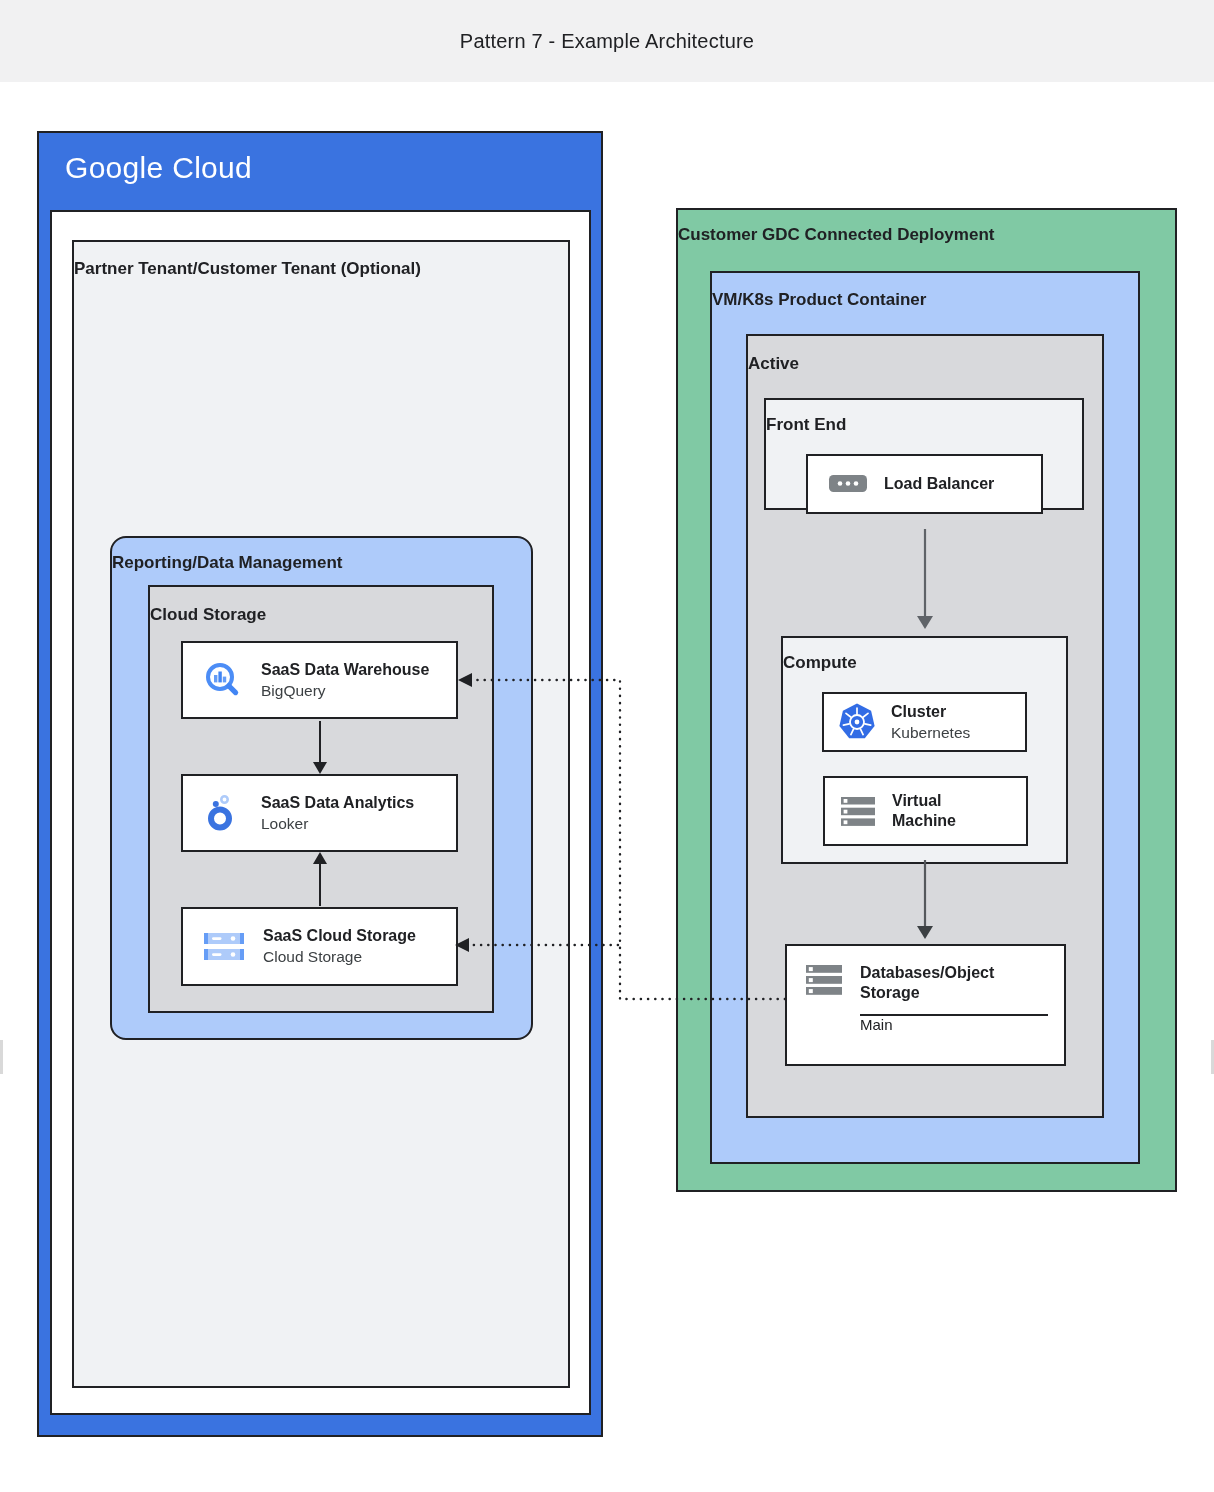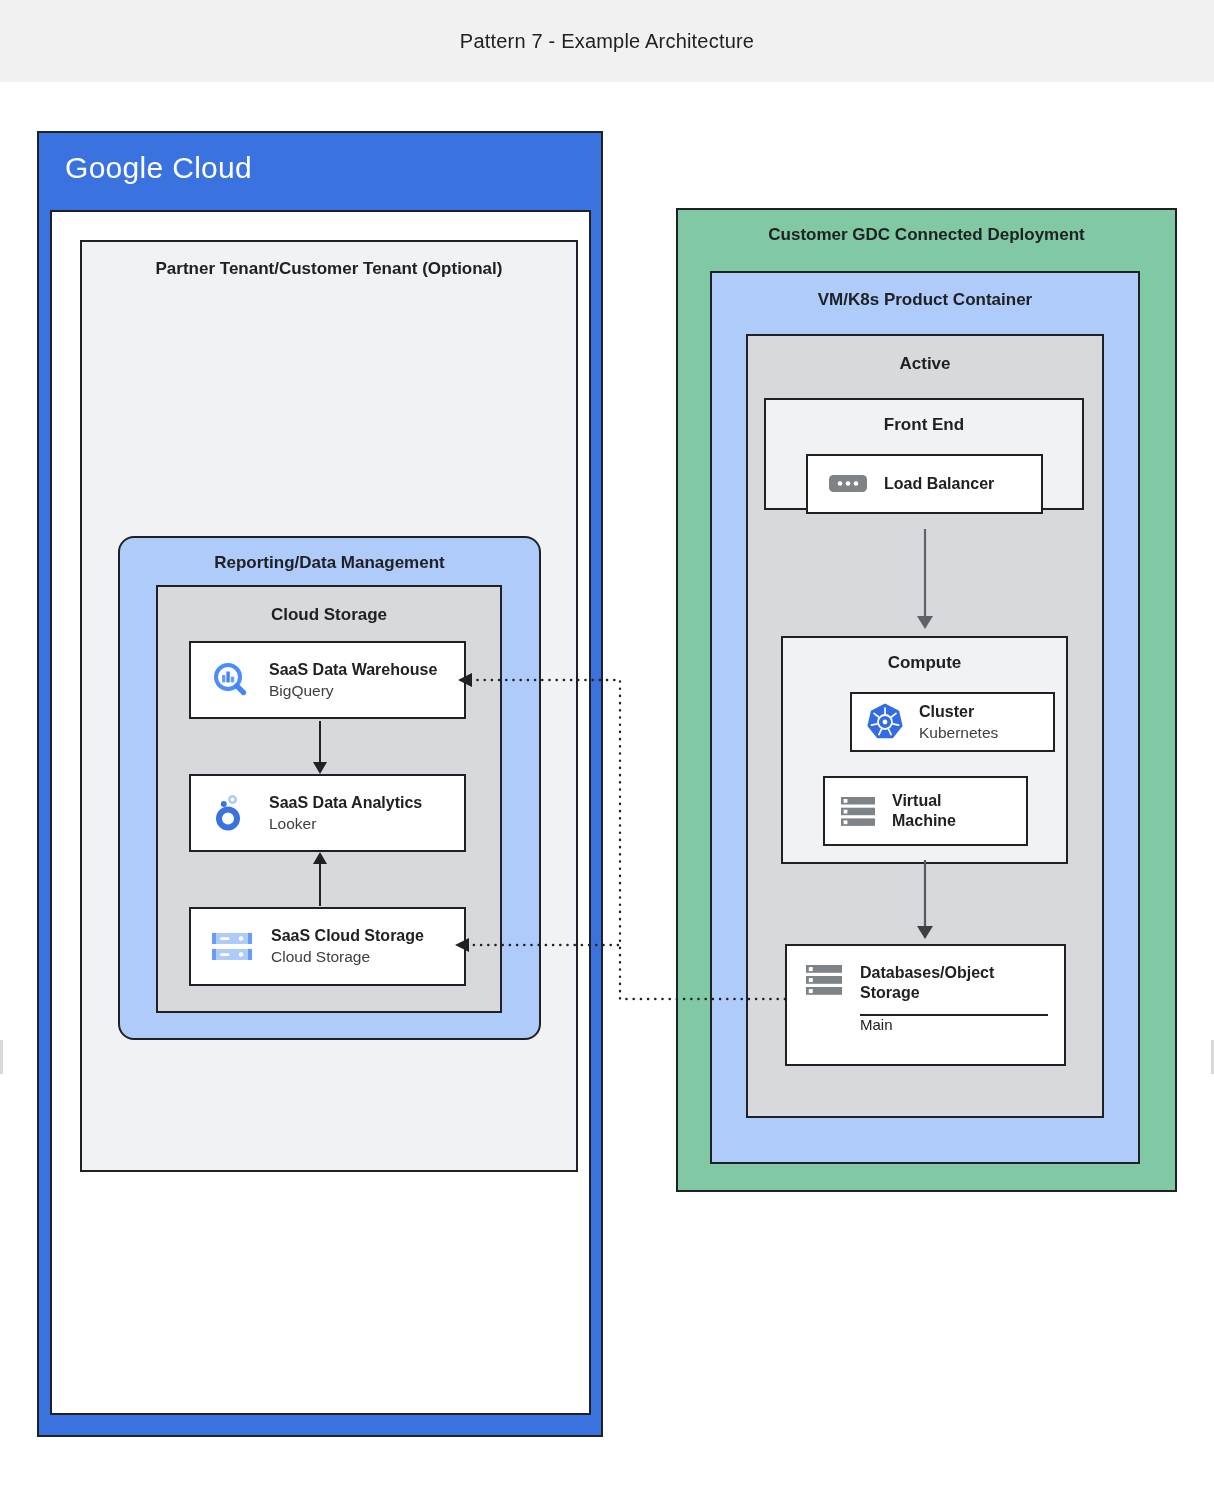--- a/index.html
+++ b/index.html
@@ -7,48 +7,48 @@
     position:relative;width:1214px;height:1492px;overflow:hidden;
     font-family:"Liberation Sans",sans-serif;color:var(--color-text,#202124);
     background:var(--color-page-bg,#ffffff);
   }
   
   .header{position:absolute;left:0;top:0;width:1214px;height:82px;
     background:var(--color-header-bg,#f1f1f2);display:flex;align-items:center;justify-content:center;}
   .header .title{font-size:20px;font-weight:normal;letter-spacing:.2px;}
 
   .panel{position:absolute;box-sizing:border-box;border:2px solid var(--color-border,#202124);}
-  .panel-label{font-weight:bold;font-size:17px;text-align:center;}
+  .panel-label{font-weight:bold;font-size:17px;}
 
   
   .gc-box{left:37px;top:131px;width:566px;height:1306px;background:var(--color-blue,#3a73e0);}
   .gc-logo{position:absolute;left:26px;top:18px;color:#fff;font-size:30px;letter-spacing:.3px;}
   .gc-inner{left:11px;top:77px;width:541px;height:1205px;background:#fff;}
-  .partner{left:28px;top:28px;width:498px;height:932px;background:var(--color-light-panel,#f0f2f4);padding-top:17px;}
+  .partner{left:20px;top:28px;width:498px;height:1148px;background:var(--color-light-panel,#f0f2f4);padding-top:17px;}
   .reporting{left:36px;top:294px;width:423px;height:504px;background:var(--color-light-blue,#aecbfa);padding-top:15px;border-radius:16px;}
   .cs-group{left:36px;top:47px;width:346px;height:428px;background:var(--color-gray-panel,#d8d9dc);padding-top:18px;}
 
   .node{position:absolute;box-sizing:border-box;background:#fff;border:2px solid var(--color-border,#202124);
     display:flex;align-items:center;}
   .node .icon{flex:0 0 auto;display:flex;align-items:center;justify-content:center;}
   .node-title{font-size:16px;font-weight:bold;line-height:1.25;display:block;}
   .node-sub{font-size:15.5px;color:var(--color-subtext,#3c4043);line-height:1.25;display:block;margin-top:1px;}
 
   .n-warehouse{left:31px;top:54px;width:277px;height:78px;padding-left:20px;gap:18px;}
   .n-analytics{left:31px;top:187px;width:277px;height:78px;padding-left:20px;gap:18px;}
   .n-storage{left:31px;top:320px;width:277px;height:79px;padding-left:18px;gap:16px;}
 
   
   .gdc-box{left:676px;top:208px;width:501px;height:984px;background:var(--color-green,#80c9a4);padding-top:15px;}
   .vmk8s{left:32px;top:61px;width:430px;height:893px;background:var(--color-light-blue,#aecbfa);padding-top:17px;}
   .active{left:34px;top:61px;width:358px;height:784px;background:var(--color-gray-panel,#d8d9dc);padding-top:18px;}
   .frontend{left:16px;top:62px;width:320px;height:112px;background:var(--color-light-panel,#f0f2f4);padding-top:15px;}
   .n-lb{left:40px;top:54px;width:237px;height:60px;padding-left:20px;gap:16px;}
   .compute{left:33px;top:300px;width:287px;height:228px;background:var(--color-light-panel,#f0f2f4);padding-top:15px;}
-  .n-cluster{left:39px;top:54px;width:205px;height:60px;padding-left:12px;gap:13px;margin-left:28px;}
+  .n-cluster{left:39px;top:54px;width:205px;height:60px;padding-left:12px;gap:13px;}
   .n-vm{left:40px;top:138px;width:205px;height:70px;padding-left:14px;gap:15px;}
   .n-vm .node-title{width:100px;}
   .n-db{left:37px;top:608px;width:281px;height:122px;align-items:flex-start;padding:17px 12px 0 17px;gap:16px;}
   .n-db .db-text{flex:1;}
   .n-db .node-title{width:190px;}
   .db-divider{border:0;border-top:2px solid var(--color-border,#202124);margin:11px 4px 0 0;}
   .db-section{font-size:15px;margin-top:9px;}
 
   .overlay{position:absolute;left:0;top:0;width:1214px;height:1492px;z-index:6;pointer-events:none;}
   .edge-mark{position:absolute;width:3px;height:34px;top:1040px;background:#d9d9d9;}

